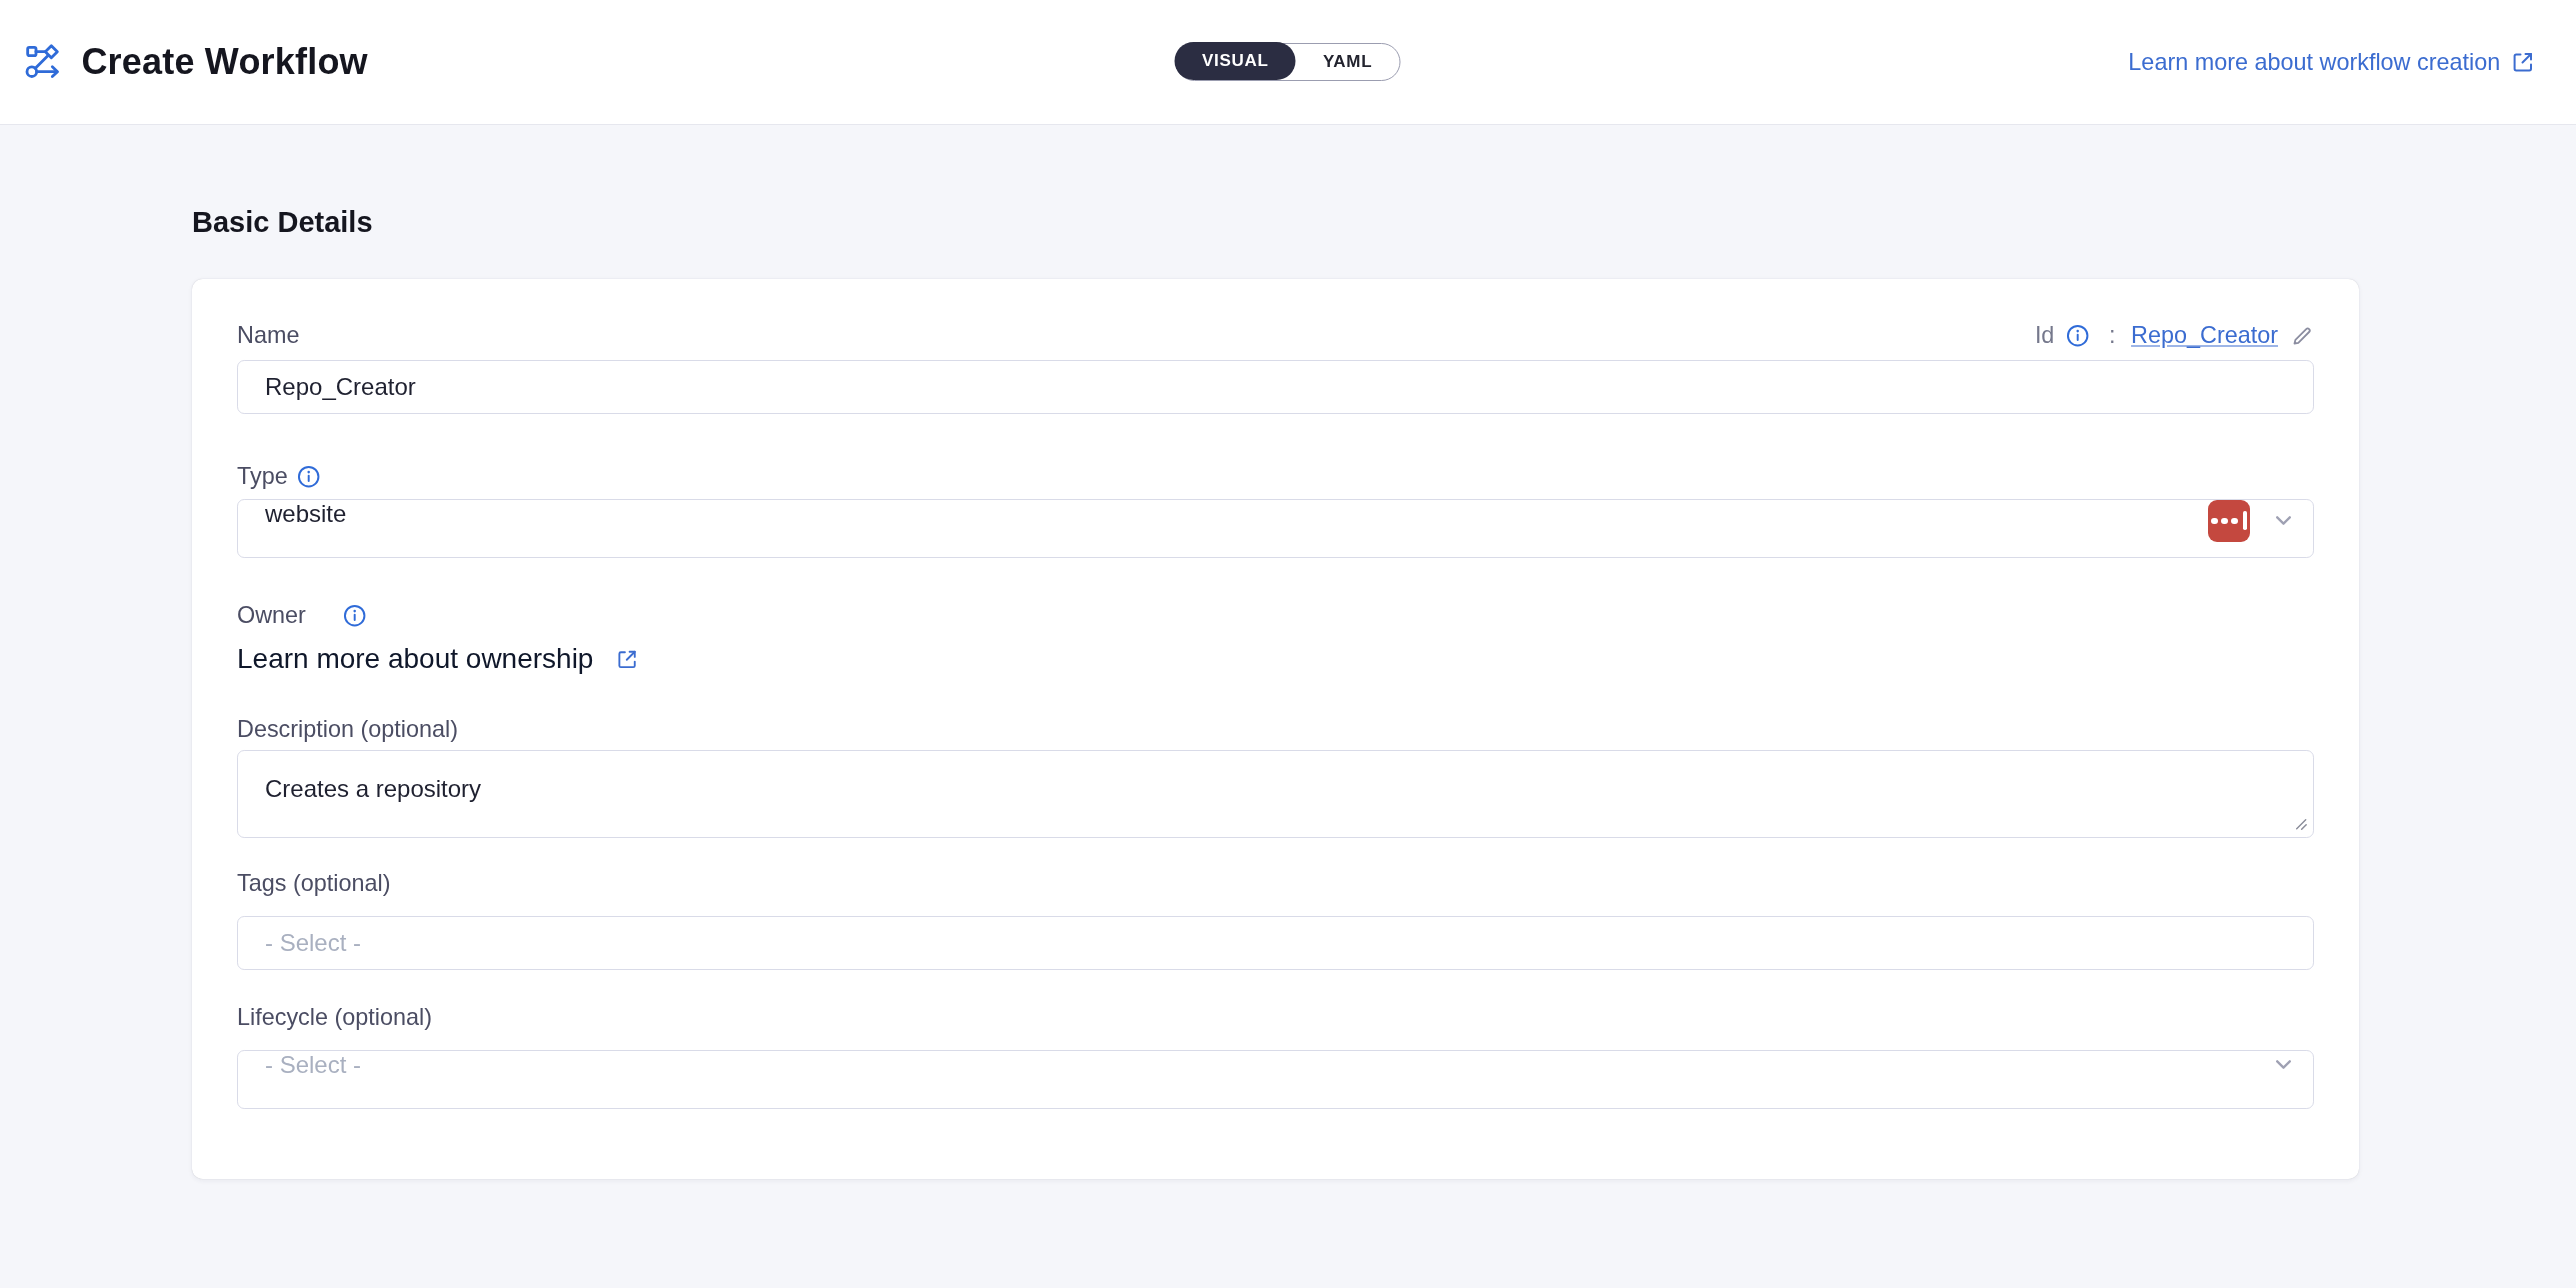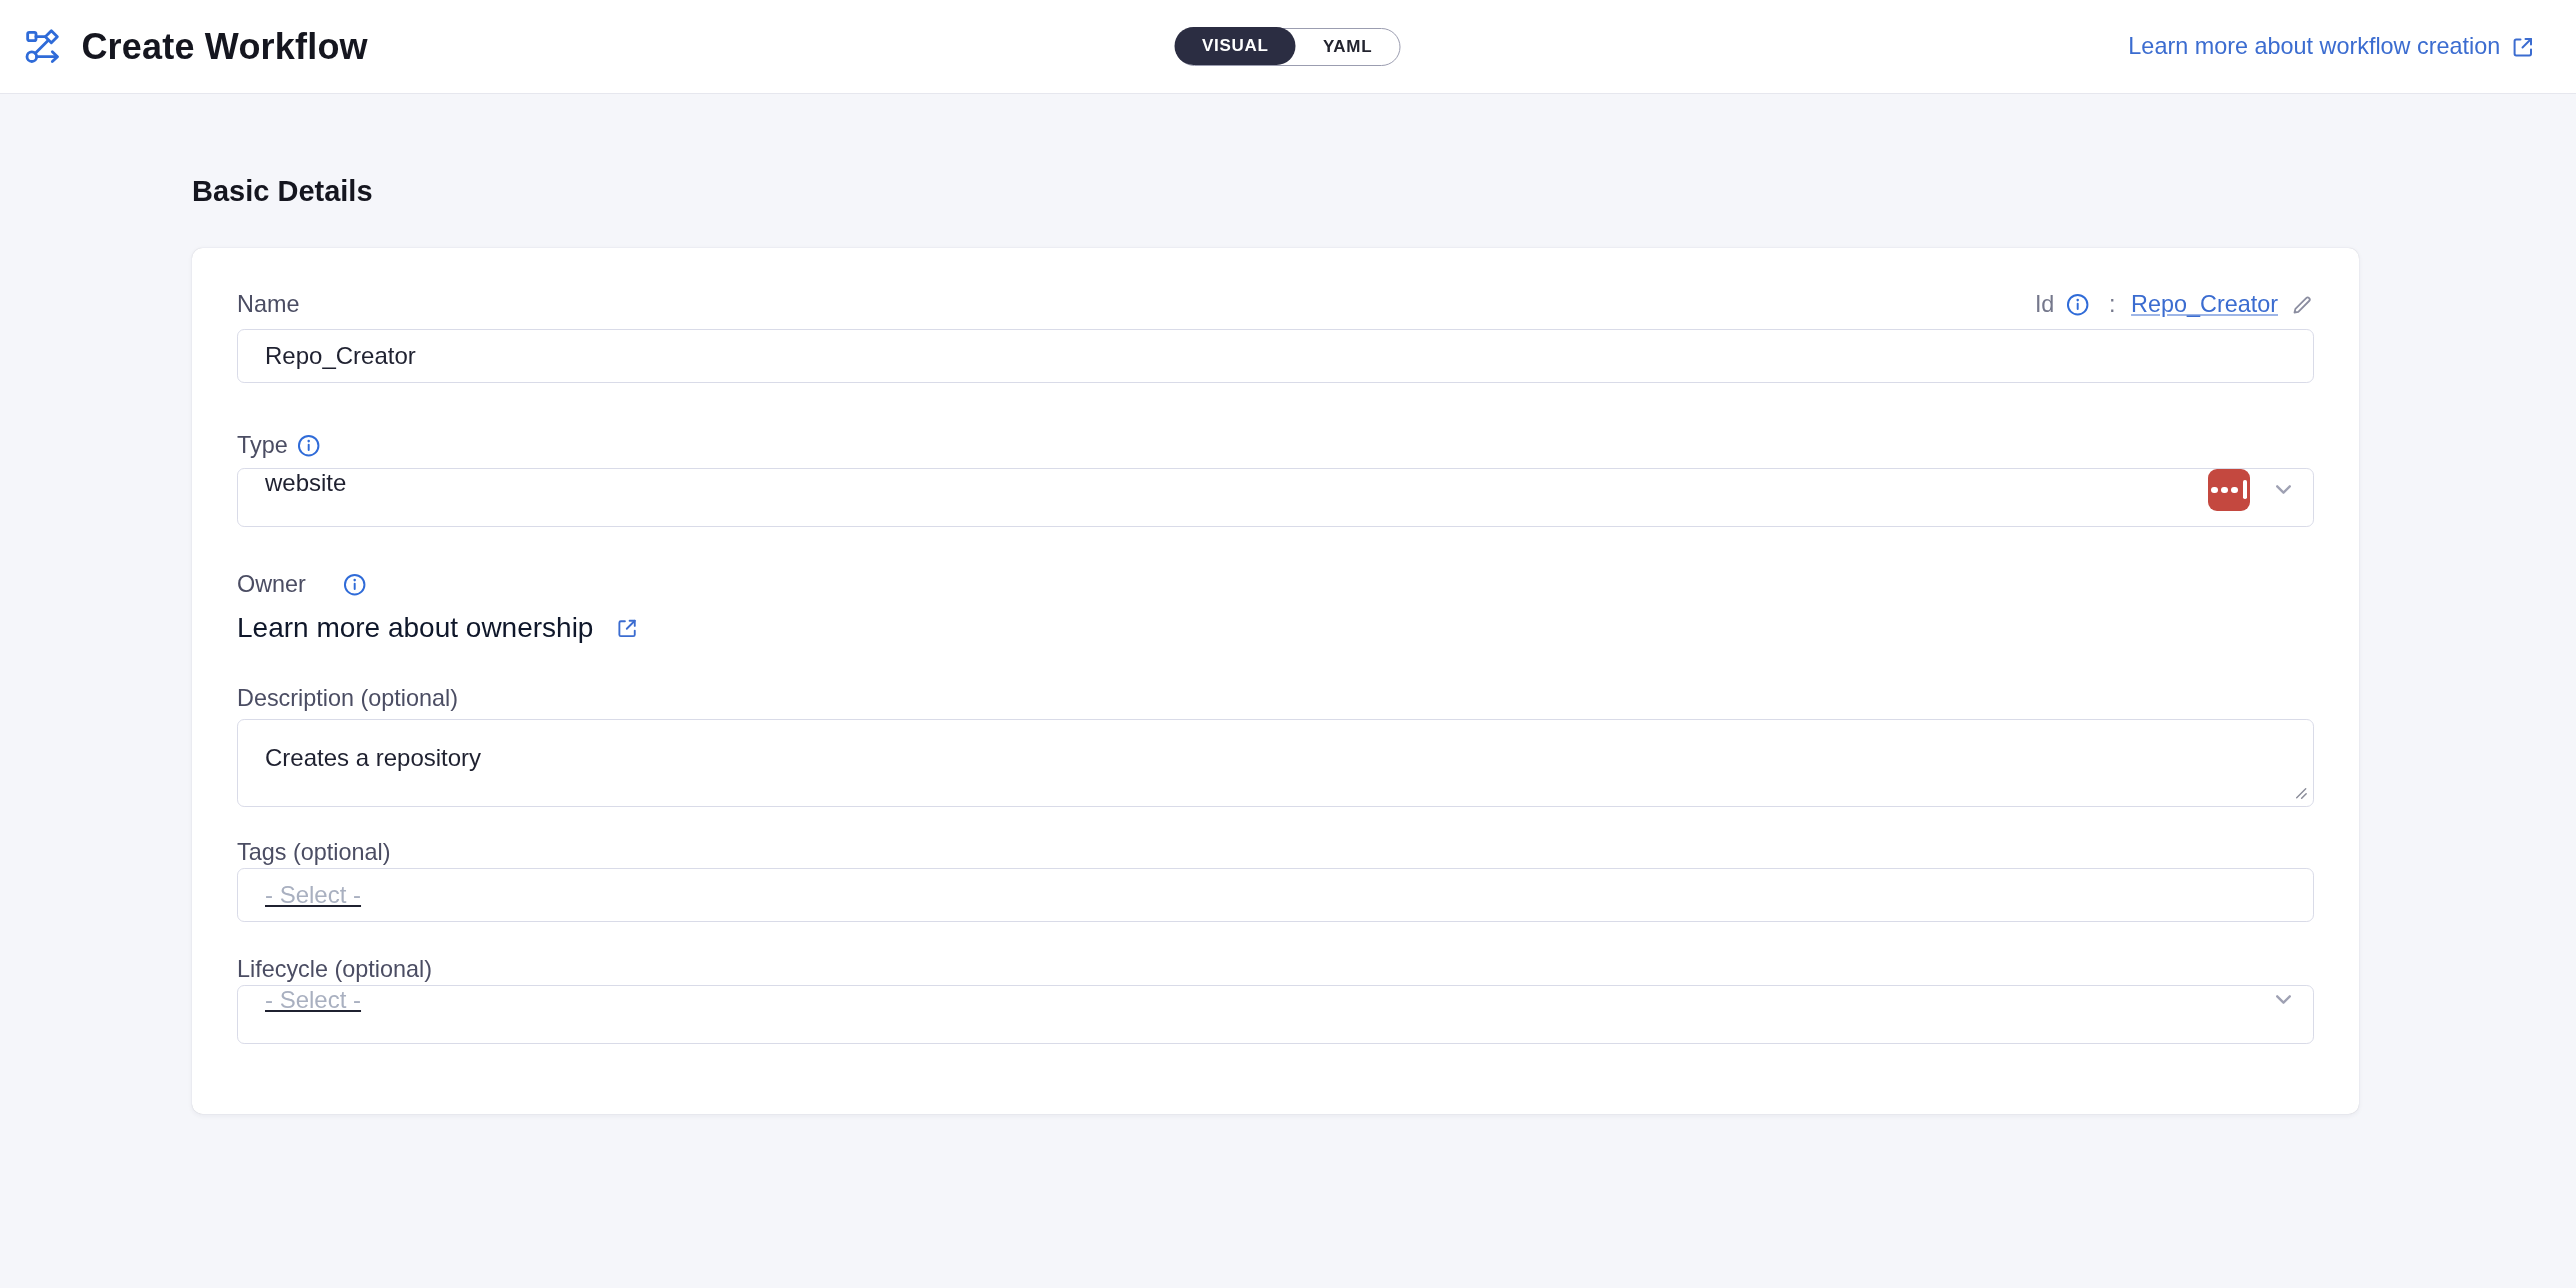--- a/index.html
+++ b/index.html
@@ -6,21 +6,21 @@
   html,body { width:2576px; height:1289px; }
   body {
     font-family:"Liberation Sans","DejaVu Sans",sans-serif;
     background:#f5f6fa;
     color:#1f2130;
     overflow:hidden;
   }
 
   
   .header {
-    height:94px; background:#ffffff;
+    height:125px; background:#ffffff;
     border-bottom:1.8px solid #e6e7ee;
     display:flex; align-items:center;
     padding:0 41px 0 23.4px;
     position:relative;
   }
   .title-group { display:flex; align-items:center; gap:18px; }
   .page-title { font-size:36px; font-weight:700; color:#15161f; letter-spacing:0.2px; }
 
   .mode-toggle {
     position:absolute; left:50%; top:50%; transform:translate(-50%,-50%);
@@ -99,21 +99,21 @@
     width:100%; height:88px; resize:none;
     border:0.9px solid #d9dbe8; border-radius:7.2px;
     padding:23.4px 27px; font-size:24px; color:#1f2130;
     font-family:inherit; outline:none; display:block;
   }
   .resize-handle { position:absolute; right:6.3px; bottom:8px; }
 
   .mt-54 { margin-top:49px; } .mt-49 { margin-top:44px;gap:37px; }
   .mt-46 { margin-top:41px; } .mt-38 { margin-top:34px; }
   .mt-36 { margin-top:32px; } .mt-16 { margin-top:14.4px; }
-  .mt-12 { margin-top:2px;text-decoration:underline; } .mt-10 { margin-top:9px; }
+  .mt-12 { margin-top:19px; } .mt-10 { margin-top:9px; }
   .mt-8  { margin-top:7.2px;  }
 
   svg { display:block; }
 </style>
 </head>
 <body>
 
 <div class="header">
   <div class="title-group">
     <span>

